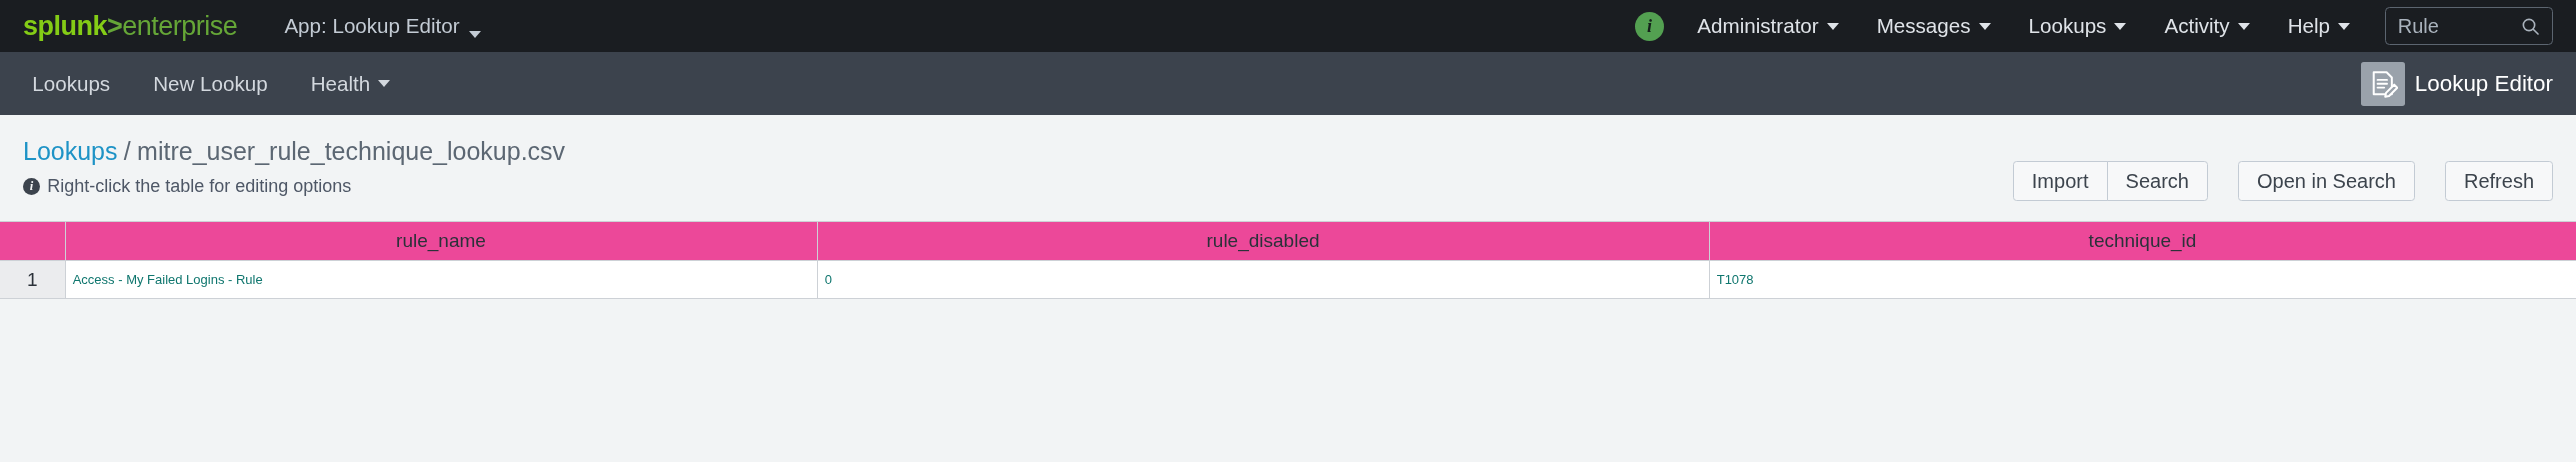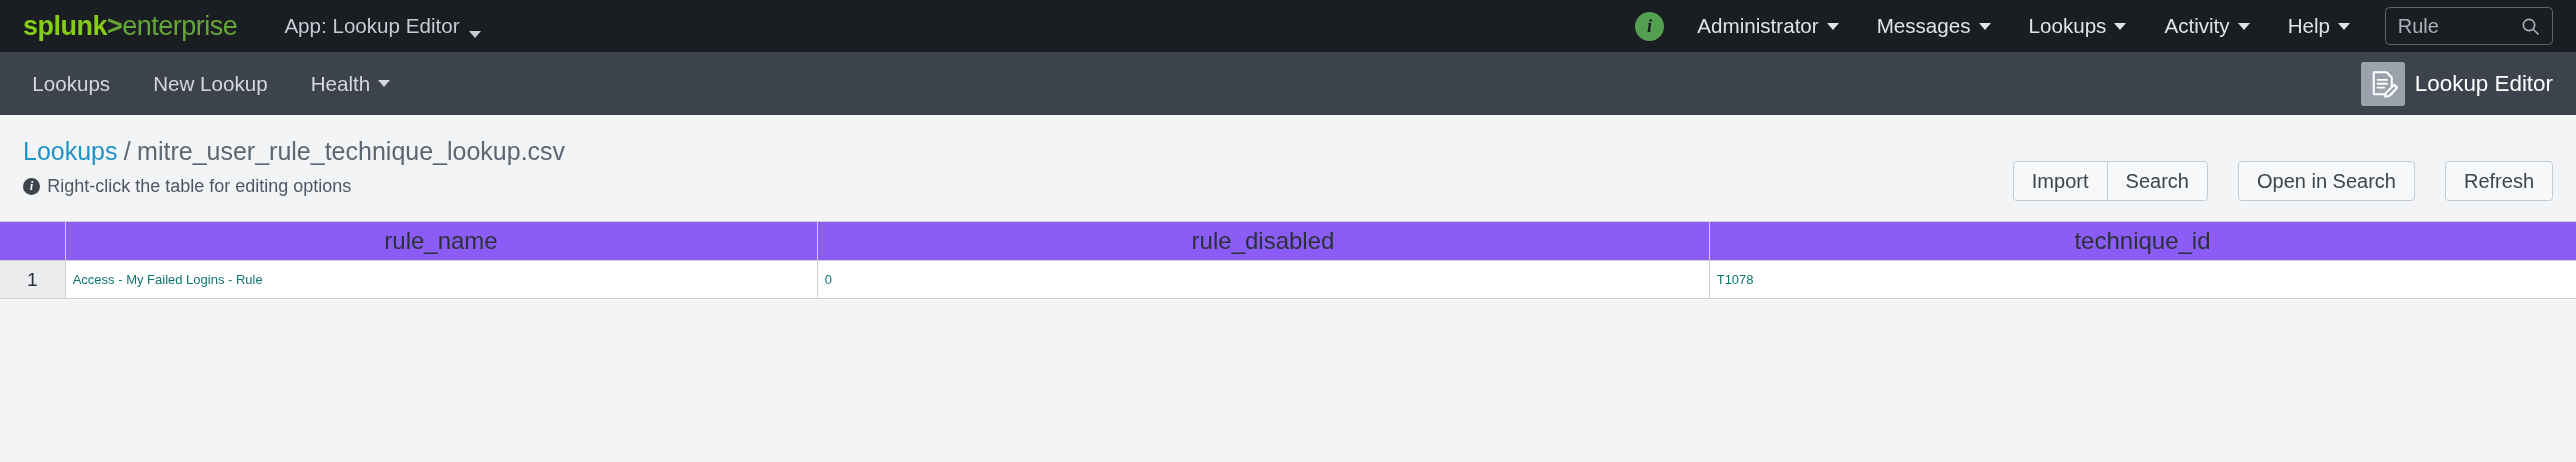--- a/index.html
+++ b/index.html
@@ -209,25 +209,25 @@
     width: 100%;
     border-collapse: collapse;
     table-layout: fixed;
   }
   table.lookup col.c-gutter { width: 65px; }
   table.lookup col.c-0 { width: 752px; }
   table.lookup col.c-1 { width: 892px; }
   table.lookup col.c-2 { width: 867px; }
 
   table.lookup thead th {
-    background: #8b5cf6;
+    background: #ec4899;
     border: 0.9px solid #cdd1d6;
     border-left: none;
     height: 39px;
-    font-size: 24px;
+    font-size: 19px;
     font-weight: 400;
     color: #2b3139;
     text-align: center;
     padding: 0 10px;
     overflow: hidden;
     white-space: nowrap;
   }
   table.lookup thead th.gutter-head {
     border-left: none;
     border-right: 0.9px solid #cdd1d6;

